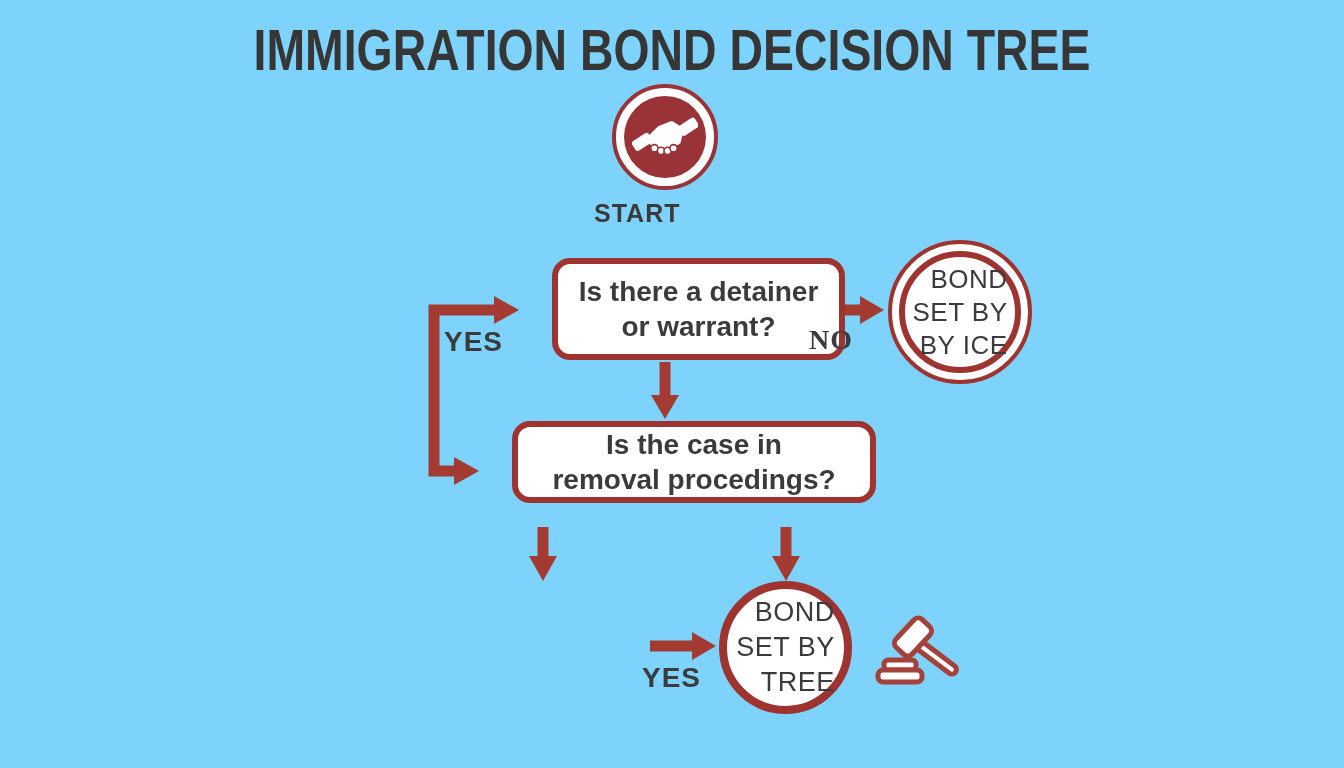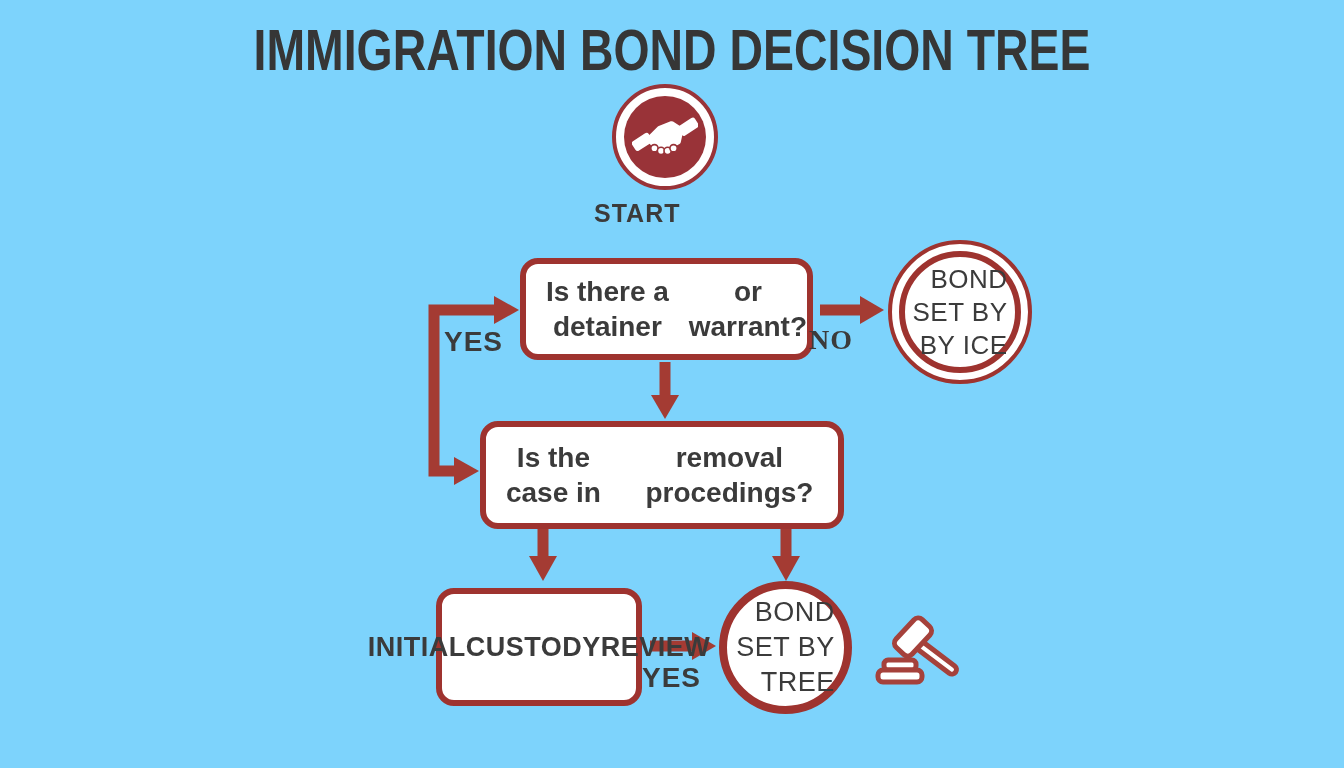--- a/index.html
+++ b/index.html
@@ -37,25 +37,25 @@
   .start-label{
     position:absolute;left:594px;top:199px;width:140px;
     text-align:left;font-size:25px;font-weight:bold;color:var(--ink);
     letter-spacing:1px;
   }
 
   
   .qbox{
     position:absolute;background:#fff;
     border:6px solid var(--red-deep);border-radius:18px;
-    display:flex;flex-direction:row;align-items:center;justify-content:center;
-    font-weight:bold;color:var(--ink);text-align:center;
+    display:flex;flex-direction:column;align-items:center;justify-content:center;
+    font-weight:bold;color:var(--ink);text-align:center;margin-left:32px;
   }
   .box-q1{left:520px;top:258px;width:293px;height:102px;font-size:28px;line-height:35px;}
-  .box-q2{left:480px;top:421px;width:364px;height:108px;font-size:28px;line-height:35px;}
+  .box-q2{left:480px;top:421px;width:364px;height:82px;font-size:28px;line-height:35px;}
   .box-review{left:436px;top:588px;width:206px;height:118px;font-size:27px;line-height:36px;letter-spacing:.5px;}
 
   
   .circle{
     position:absolute;border-radius:50%;background:#fff;
     display:flex;align-items:center;justify-content:center;
   }
   .circ-ice{left:888px;top:240px;width:144px;height:144px;border:4px solid var(--red-deep);}
   .circ-ice .ring{
     position:absolute;inset:7px;border:6px solid var(--red-deep);border-radius:50%;
@@ -130,25 +130,20 @@
   <div class="qbox box-q1">
     <div>Is there a detainer</div>
     <div>or warrant?</div>
   </div>
 
   <div class="qbox box-q2">
     <div>Is the case in</div>
     <div>removal procedings?</div>
   </div>
 
-  <div class="qbox box-review">
-    <div>INITIAL</div>
-    <div>CUSTODY</div>
-    <div>REVIEW</div>
-  </div>
 
   <div class="circle circ-ice">
     <div class="ring">
       <div class="ctext">
         <div>BOND</div>
         <div>SET BY</div>
         <div>BY ICE</div>
       </div>
     </div>
   </div>

